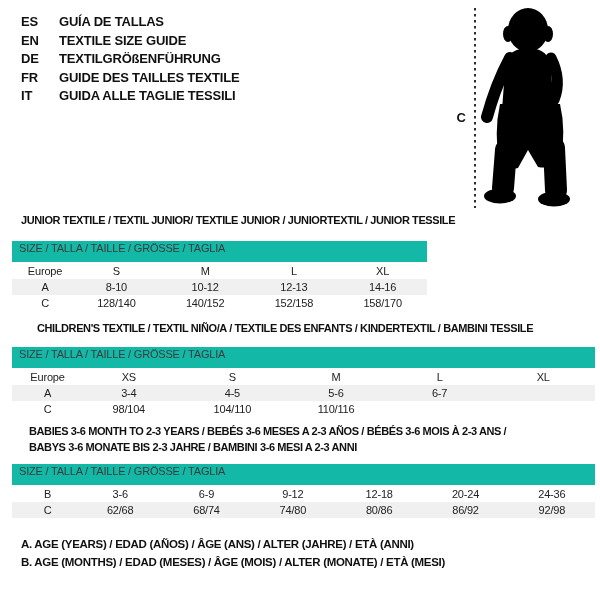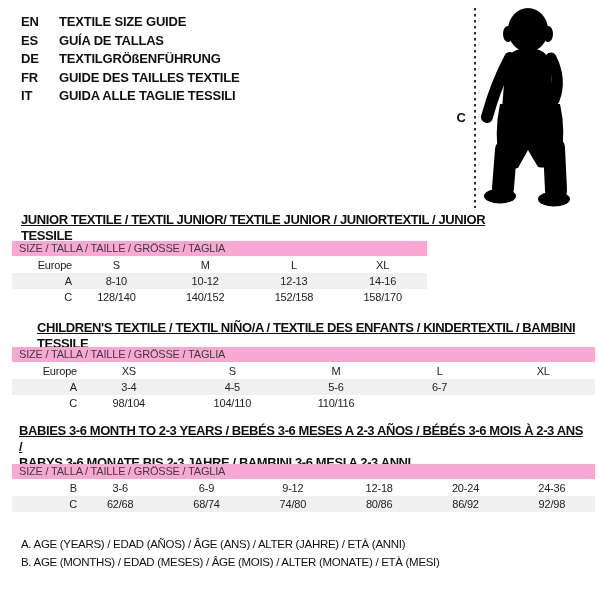--- a/index.html
+++ b/index.html
@@ -12,57 +12,57 @@
 
   
   .lang-list{left:21px;top:13px;}
   .lang-row{display:flex;font-weight:bold;font-size:13px;line-height:18.5px;letter-spacing:-0.2px;color:#101010;}
   .lang-code{width:38px;flex:0 0 38px;}
 
   
   .figure{left:430px;top:0;width:170px;height:215px;}
 
   
-  .tbl-title{font-weight:bold;font-size:13px;letter-spacing:-0.4px;color:#101010;line-height:16px;white-space:pre-line;text-decoration:underline;}
+  .tbl-title{font-weight:bold;font-size:11px;letter-spacing:-0.4px;color:#101010;line-height:16px;white-space:pre-line;}
   .title1{left:21px;top:212px;width:470px;}
   .title2{left:37px;top:320px;width:570px;}
-  .title3{left:19px;top:423px;width:570px;}
+  .title3{left:29px;top:423px;width:570px;}
 
   
   .tbl{left:12px;}
   .tbl1{top:241px;width:415px;}
   .tbl2{top:347px;width:583px;}
   .tbl3{top:464px;width:583px;}
   .tbl-head{
-    background:#f9a8d4;color:#3c3c3c;height:15px;line-height:15px;
+    background:#14b8a6;color:#3c3c3c;height:21px;line-height:15px;
     font-size:11px;letter-spacing:-0.2px;padding-left:7px;margin-bottom:1px;
   }
   .row{display:grid;height:16px;line-height:16px;font-size:11px;letter-spacing:-0.2px;color:#222;}
   .tbl1 .row{grid-template-columns:60px repeat(4,1fr);}
   .tbl2 .row{grid-template-columns:65px repeat(5,1fr);}
   .tbl3 .row{grid-template-columns:65px repeat(6,1fr);}
   .row .cell{text-align:center;overflow:hidden;}
-  .row .lbl{text-align:right;padding-left:6px;}
+  .row .lbl{text-align:center;padding-left:6px;}
   .row.alt{background:#f0f0f0;}
 
   
   .footnotes{left:21px;top:536px;width:560px;}
-  .footnote{font-weight:normal;font-size:11.5px;letter-spacing:-0.3px;line-height:17.5px;color:#101010;}
+  .footnote{font-weight:bold;font-size:11.5px;letter-spacing:-0.3px;line-height:17.5px;color:#101010;}
 </style>
 </head>
 <body>
 
 <div class="abs lang-list">
   <div class="lang-row">
+    <span class="lang-code">ES</span>
+    <span class="lang-name">GUÍA DE TALLAS</span>
+  </div>
+  <div class="lang-row">
     <span class="lang-code">EN</span>
     <span class="lang-name">TEXTILE SIZE GUIDE</span>
-  </div>
-  <div class="lang-row">
-    <span class="lang-code">ES</span>
-    <span class="lang-name">GUÍA DE TALLAS</span>
   </div>
   <div class="lang-row">
     <span class="lang-code">DE</span>
     <span class="lang-name">TEXTILGRÖßENFÜHRUNG</span>
   </div>
   <div class="lang-row">
     <span class="lang-code">FR</span>
     <span class="lang-name">GUIDE DES TAILLES TEXTILE</span>
   </div>
   <div class="lang-row">

